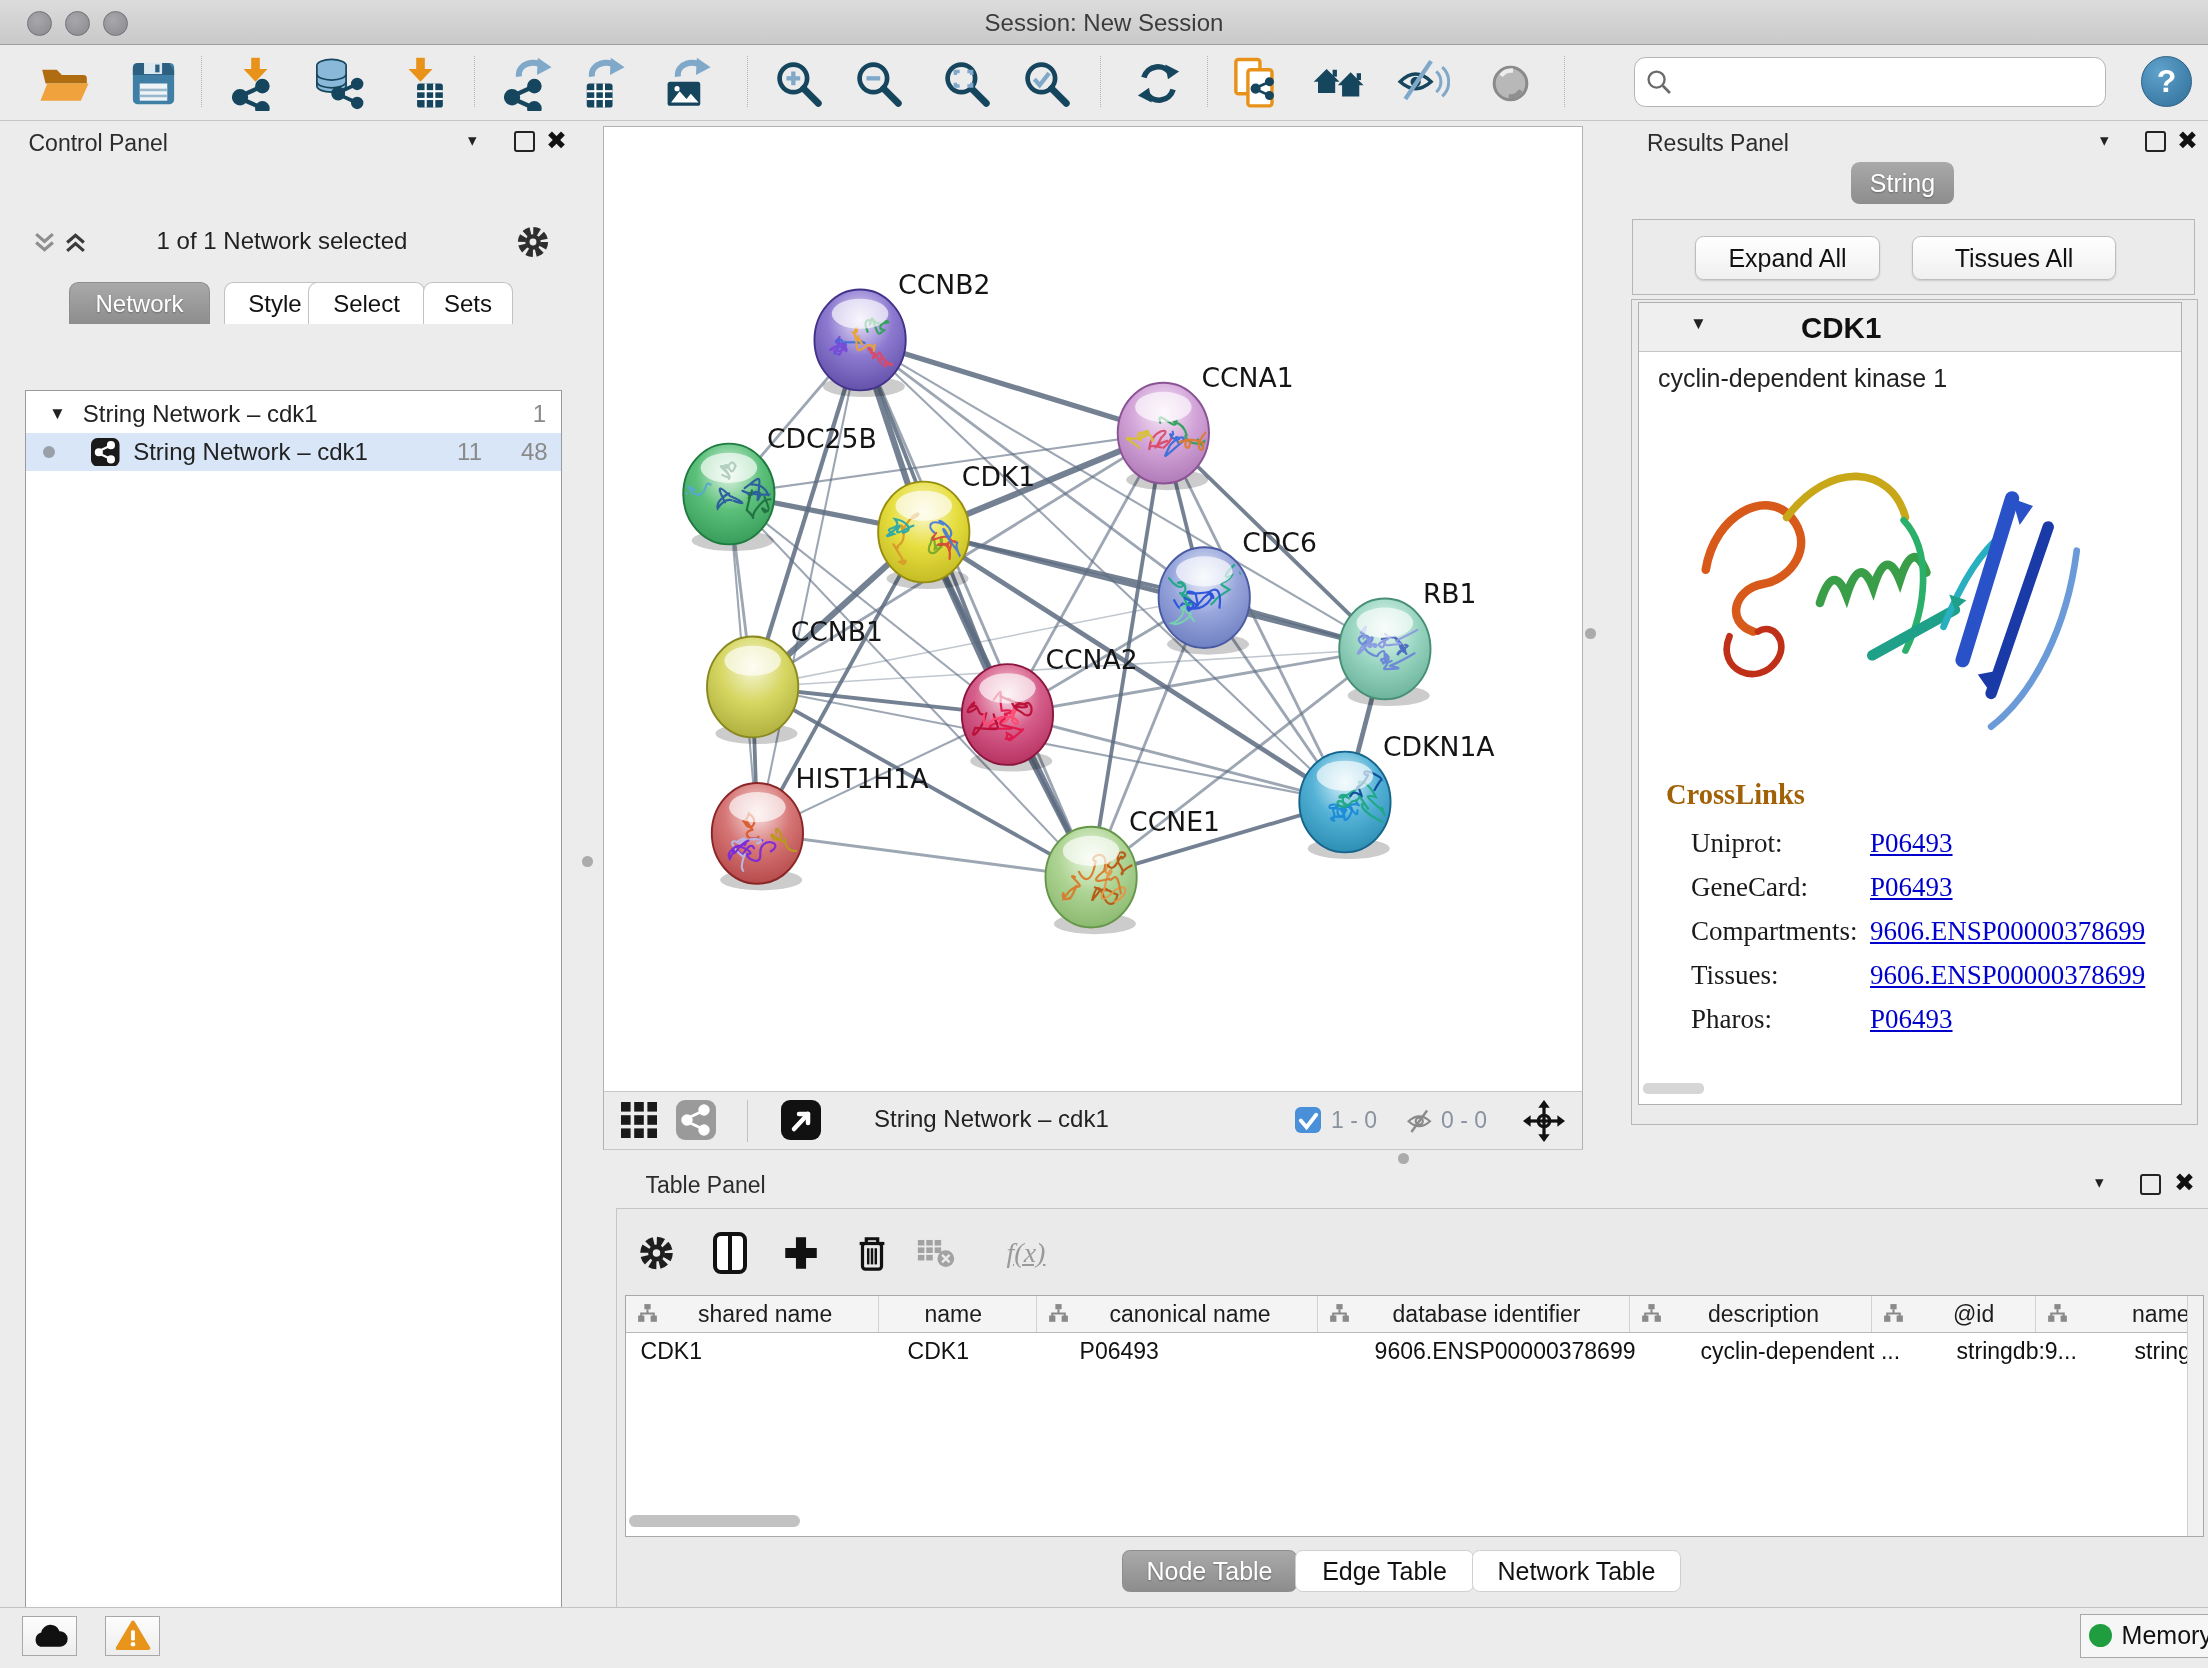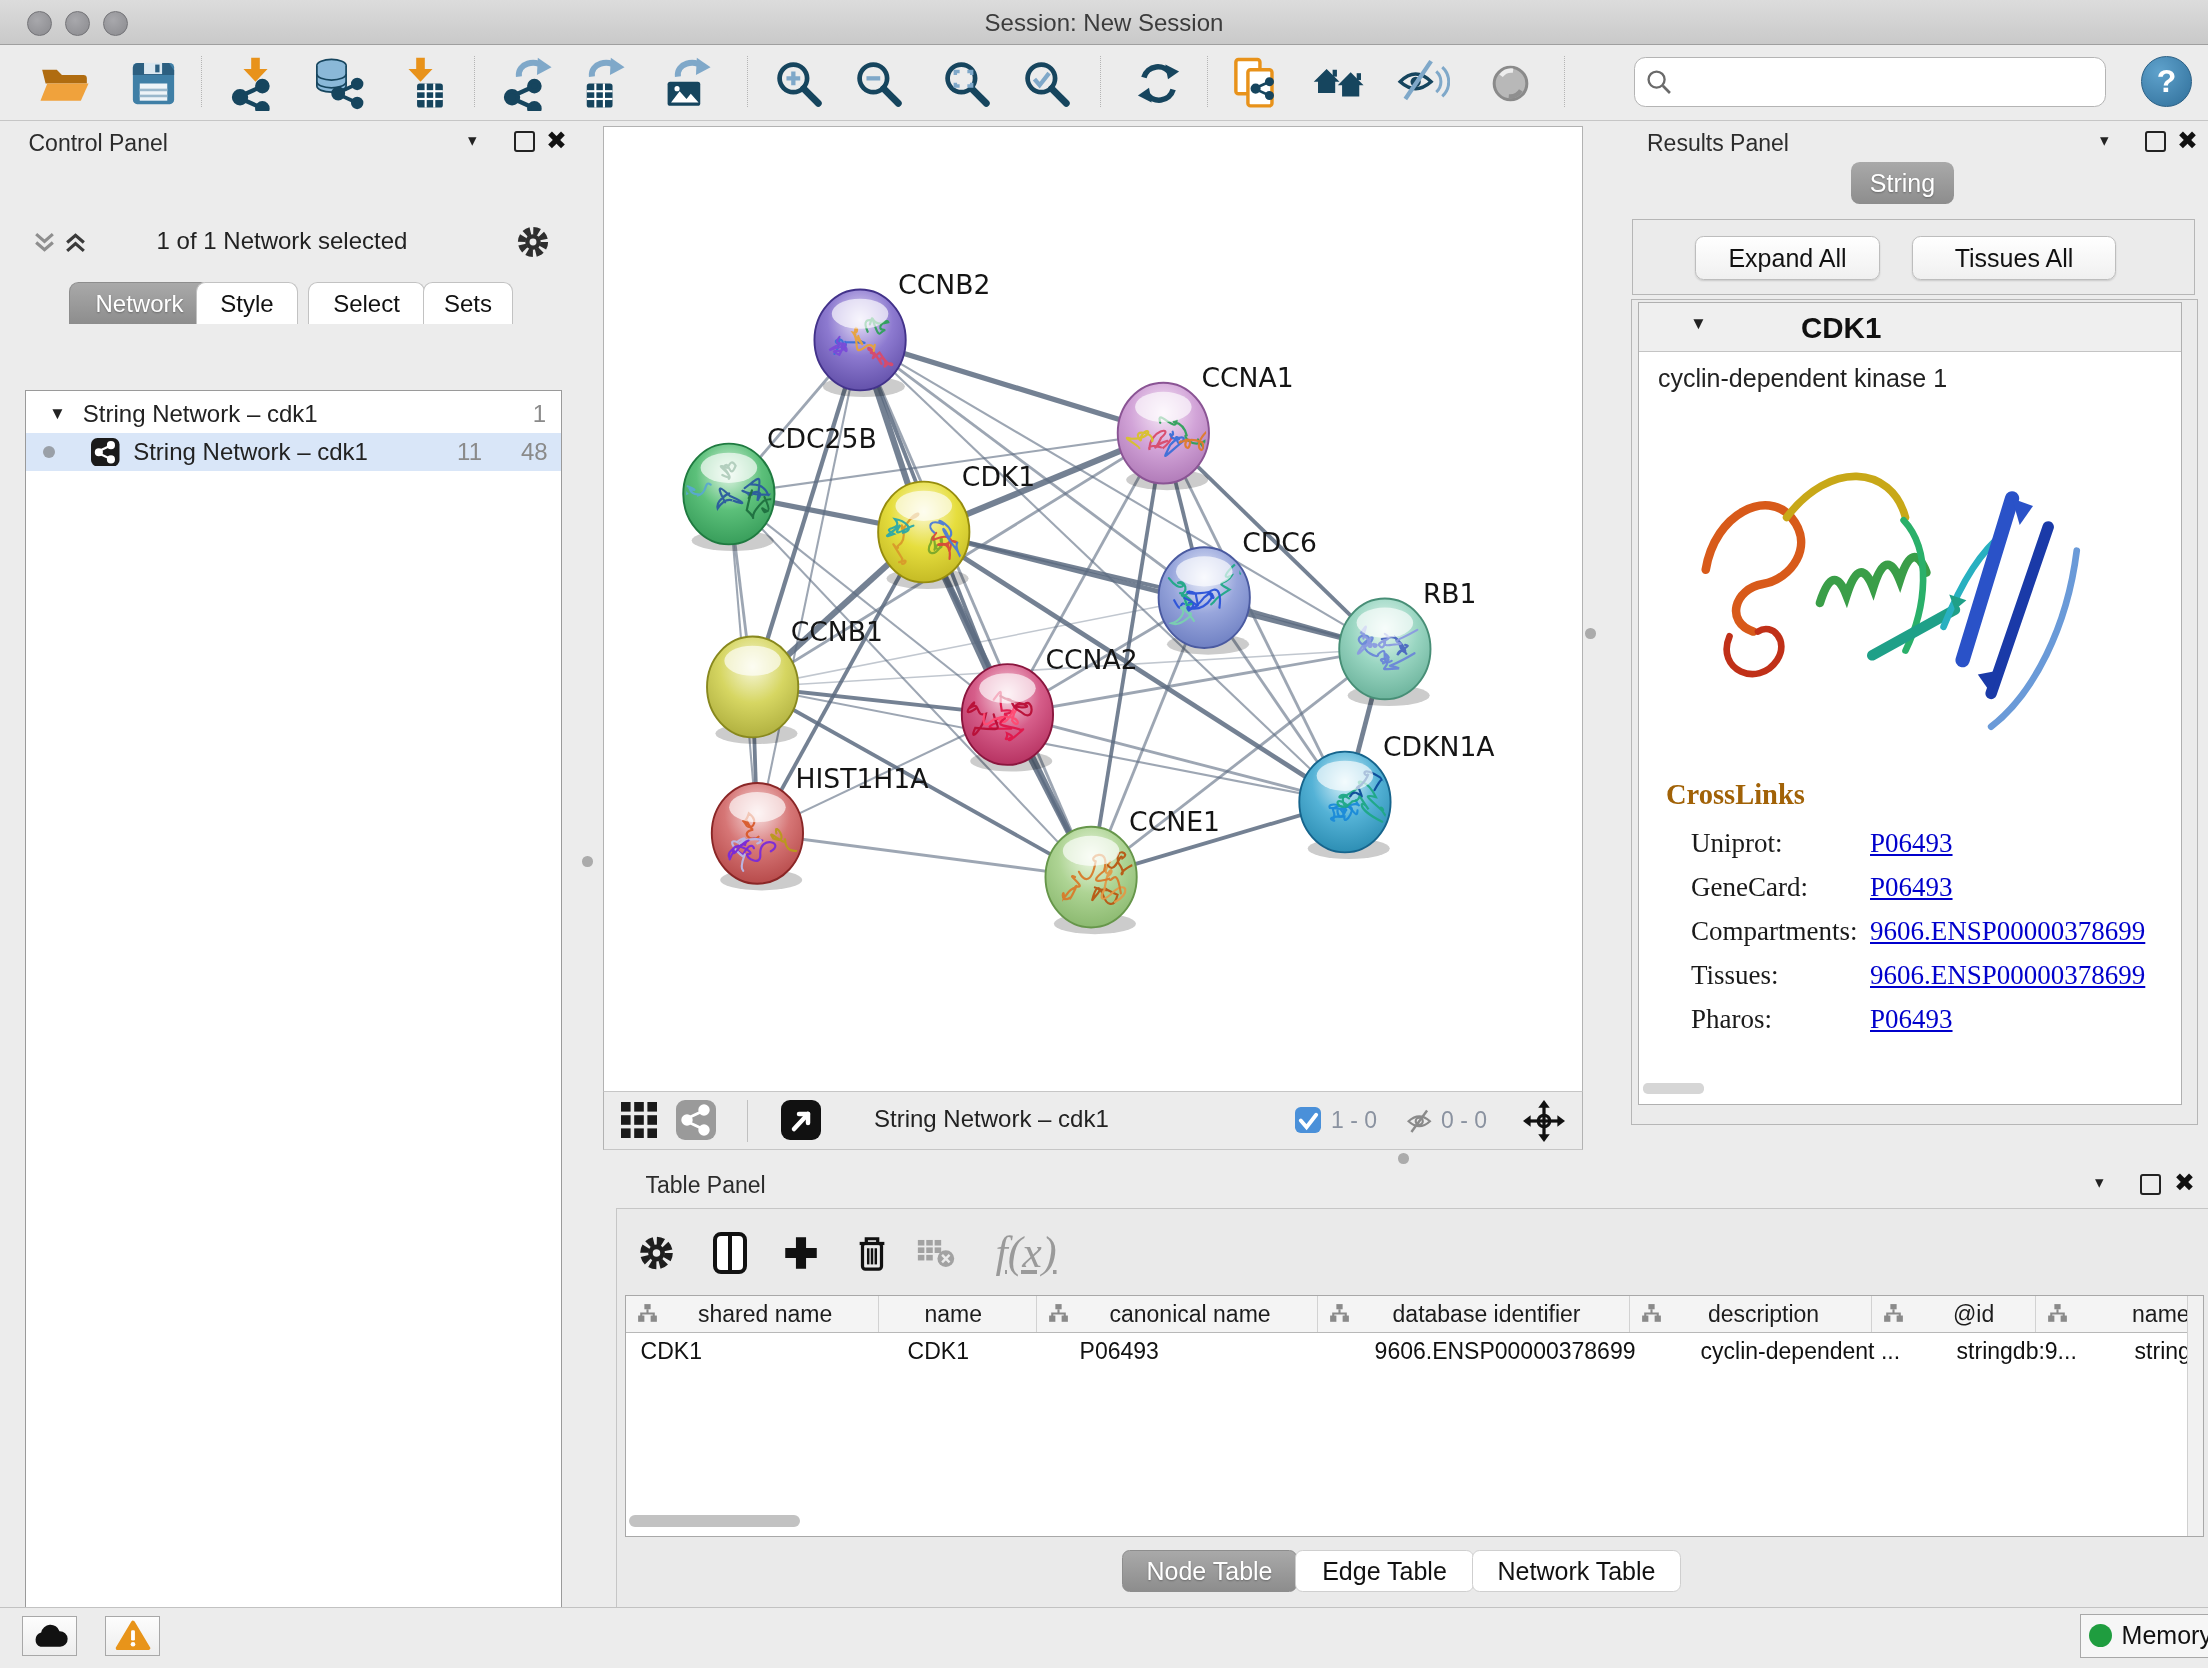--- a/index.html
+++ b/index.html
@@ -77,21 +77,21 @@
   .xlrow{display:flex;font-size:27px;line-height:44px;}
   .xlrow .lbl{width:179px;color:#1a1a1a;}
   .xlrow a{color:#0000cc;text-decoration:underline;}
 
   
   .tpbox{left:616px;top:1208px;width:1591px;height:398px;background:#eaeaea;
     border:1px solid #c6c6c6;}
   .ttool{position:absolute;top:17px;width:53px;height:53px;display:flex;align-items:center;
     justify-content:center;background:transparent;border:none;}
   .fx{font-family:"Liberation Serif","DejaVu Serif",serif;font-style:italic;
-    font-size:44px;color:#9a9a9a;text-decoration:underline;}
+    font-size:28px;color:#9a9a9a;text-decoration:underline;}
   .tablebox{position:absolute;left:7.6px;top:86px;width:1577px;height:240px;background:#fff;
     border:1px solid #a8a8a8;overflow:hidden;}
   .thead{position:absolute;left:0;top:0;height:36px;background:#f4f4f4;
     border-bottom:1.9px solid #b8b8b8;display:flex;}
   .th{display:flex;align-items:center;border-right:1px solid #d2d2d2;font-size:23px;color:#1c1c1c;}
   .th .hlbl{flex:1;text-align:center;padding-right:7.6px;}
   .trowdata{position:absolute;left:0;top:38px;height:34px;display:flex;font-size:23px;color:#111;}
   .td{padding-left:15px;display:flex;align-items:center;overflow:hidden;white-space:nowrap;}
   .vscroll{position:absolute;right:0;top:0;width:15px;height:100%;background:#f1f1f1;
     border-left:1px solid #d0d0d0;}
@@ -353,21 +353,21 @@
       <span class="tsep" style="left: 1564px;"></span>
     </div>
 
   <div class="abs" style="left:0;top:120px;width:588px;height:1488px">
     <div class="abs phead-title" style="left:28.5px;top:9.5px">Control Panel</div>
     <span class="tri abs" style="left:468px;top:9.5px">▾</span>
     <span class="float-box" style="left:514px;top:11.4px"></span>
     <span class="close-x" style="left:546px;top:9.5px">✖</span>
 
     <div class="tab sel" style="left:69px;width:139px">Network</div>
-    <div class="tab" style="left:196px;width:100px">Style</div>
+    <div class="tab" style="left:224px;width:100px">Style</div>
     <div class="tab" style="left:308px;width:115px">Select</div>
     <div class="tab" style="left:423px;width:88px">Sets</div>
 
     <span class="abs" style="left:32px;top:110px">
       <svg width="25" height="25" viewBox="0 0 24 24" fill="none" stroke="#8e8e8e" stroke-width="3">
           <path d="M4 4 l8 7 8 -7"></path>
           <path d="M4 12 l8 7 8 -7"></path>
         </svg>
       </span>
     <span class="abs" style="left:63px;top:110px">

